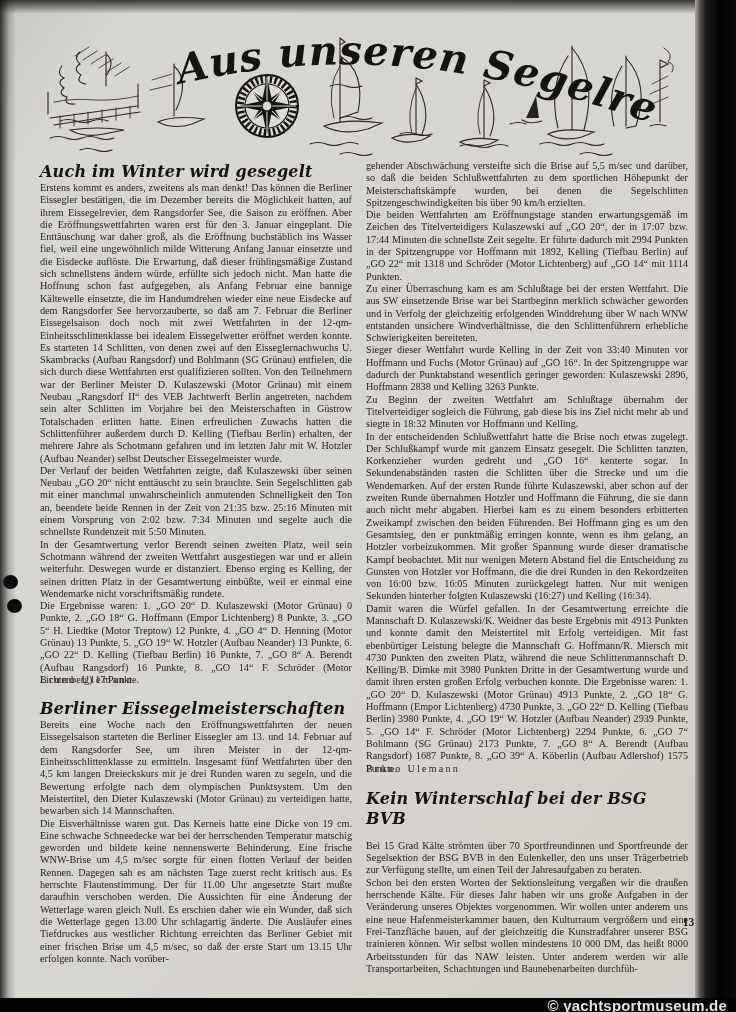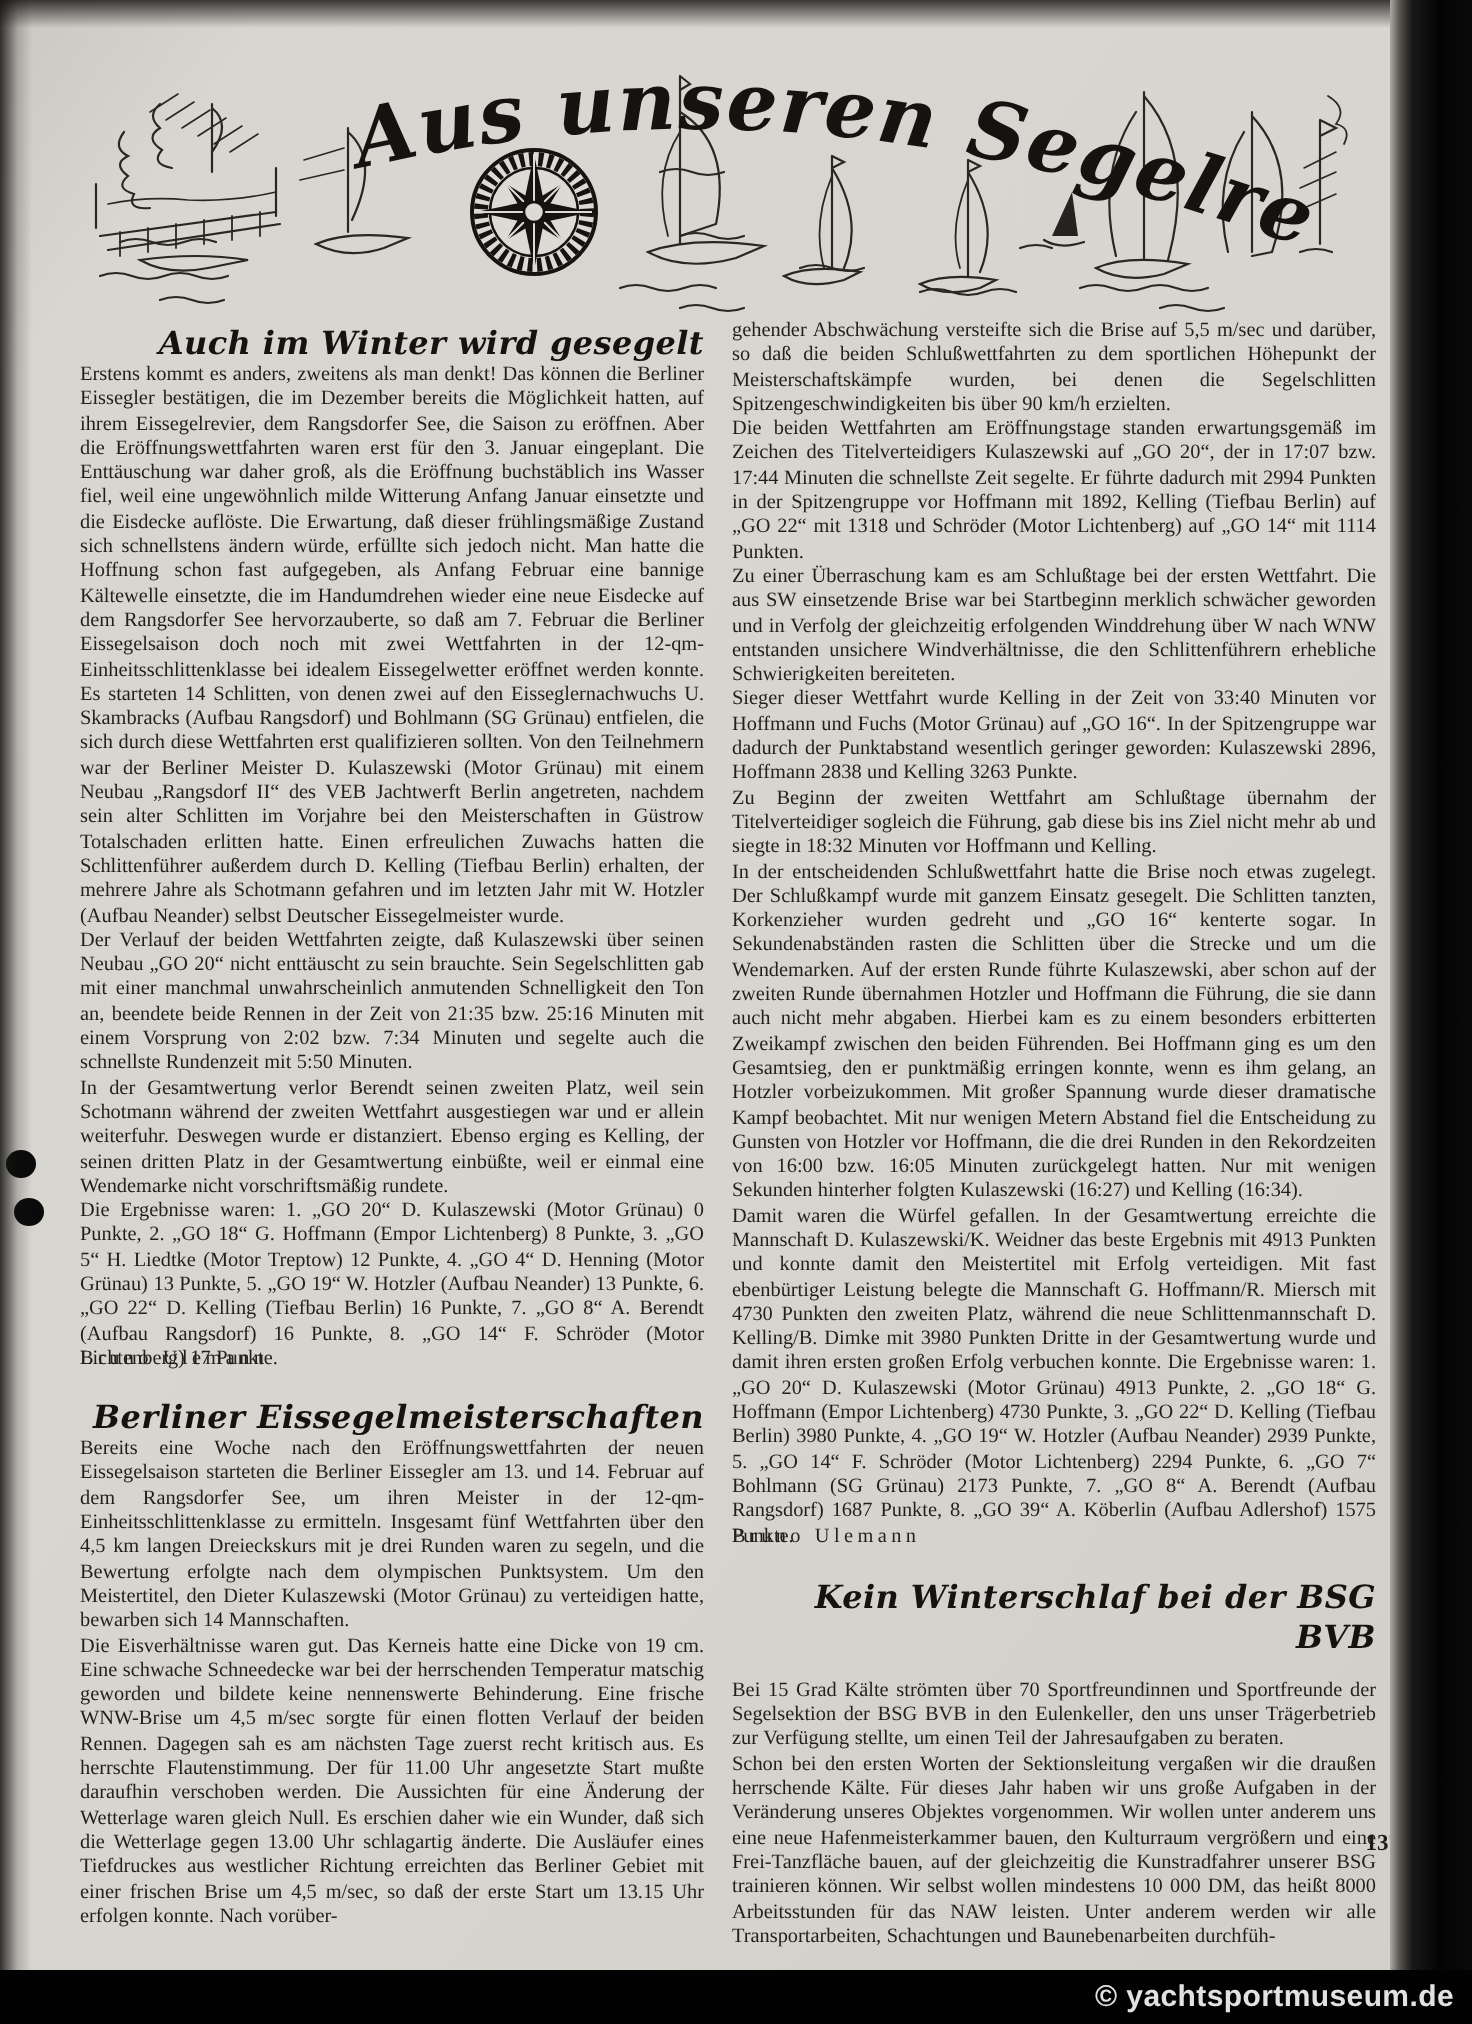--- a/index.html
+++ b/index.html
@@ -6,33 +6,33 @@
   .scan{position:relative;width:736px;height:1012px;background:#050505;overflow:hidden;
         font-family:"Liberation Serif",serif;}
   .page{position:absolute;left:0;top:0;width:700px;height:1012px;
         background:linear-gradient(125deg,#c9c7c1 0%,#d8d6d0 10%,#d7d5cf 55%,#d1cfc8 100%);}
   .edge-top{position:absolute;left:0;top:0;width:700px;height:14px;z-index:3;
         background:linear-gradient(180deg,rgba(18,16,14,.8),rgba(18,16,14,0));}
   .edge-left{position:absolute;left:0;top:0;width:16px;height:1012px;z-index:3;
         background:linear-gradient(90deg,rgba(22,20,18,.85),rgba(22,20,18,.2) 55%,rgba(22,20,18,0));}
   .gutter{position:absolute;left:695px;top:0;width:41px;height:1012px;z-index:4;
         background:linear-gradient(90deg,#aba9a3 0px,#55524d 5px,#191919 11px,#030303 60%,#0a0a0a 100%);}
-  .bottom-strip{position:absolute;left:0;bottom:0;width:736px;height:27px;background:#020202;z-index:6;
+  .bottom-strip{position:absolute;left:0;bottom:0;width:736px;height:14px;background:#020202;z-index:6;
         display:flex;align-items:center;justify-content:flex-end;box-sizing:border-box;padding-right:9px;}
   .watermark{color:#e2e2e0;font-family:"Liberation Sans",sans-serif;font-weight:700;font-size:15px;letter-spacing:.2px;}
   .hole{position:absolute;background:#0a0a0a;border-radius:50%;z-index:3;}
   .hole1{left:3px;top:575px;width:15px;height:14px;}
   .hole2{left:7px;top:599px;width:15px;height:14px;}
   .content{position:absolute;left:40px;top:26px;width:648px;z-index:2;}
   .header-art{display:block;width:648px;height:132px;margin-bottom:2px;}
   .cols{display:flex;gap:14px;}
   .col-l{width:312px;}
   .col-r{width:322px;}
   .art-title{font-family:"DejaVu Serif",serif;font-style:italic;font-weight:700;font-size:16px;
-        text-align:right;color:#15130f;margin:0;letter-spacing:.2px;line-height:20px;}
+        text-align:left;color:#15130f;margin:0;letter-spacing:.2px;line-height:20px;}
   .t1{margin-top:2px;}
   .t2{margin-top:13px;}
   .t3{margin-top:14px;margin-bottom:11px;}
   .art-sub{font-family:"Liberation Sans",sans-serif;font-weight:700;font-size:9px;text-align:center;
         color:#1b1916;margin:3px 0 8px 0;letter-spacing:.2px;}
   .body p{font-size:10.2px;line-height:12.3px;text-align:justify;color:#221f1b;margin:0;
         word-spacing:.2px;}
   .sig{text-align:center;letter-spacing:2.2px;margin-top:-12.3px !important;font-size:10.2px;
         color:#221f1b;}
   .page-number{position:absolute;left:40px;top:916px;width:660px;text-align:right;

